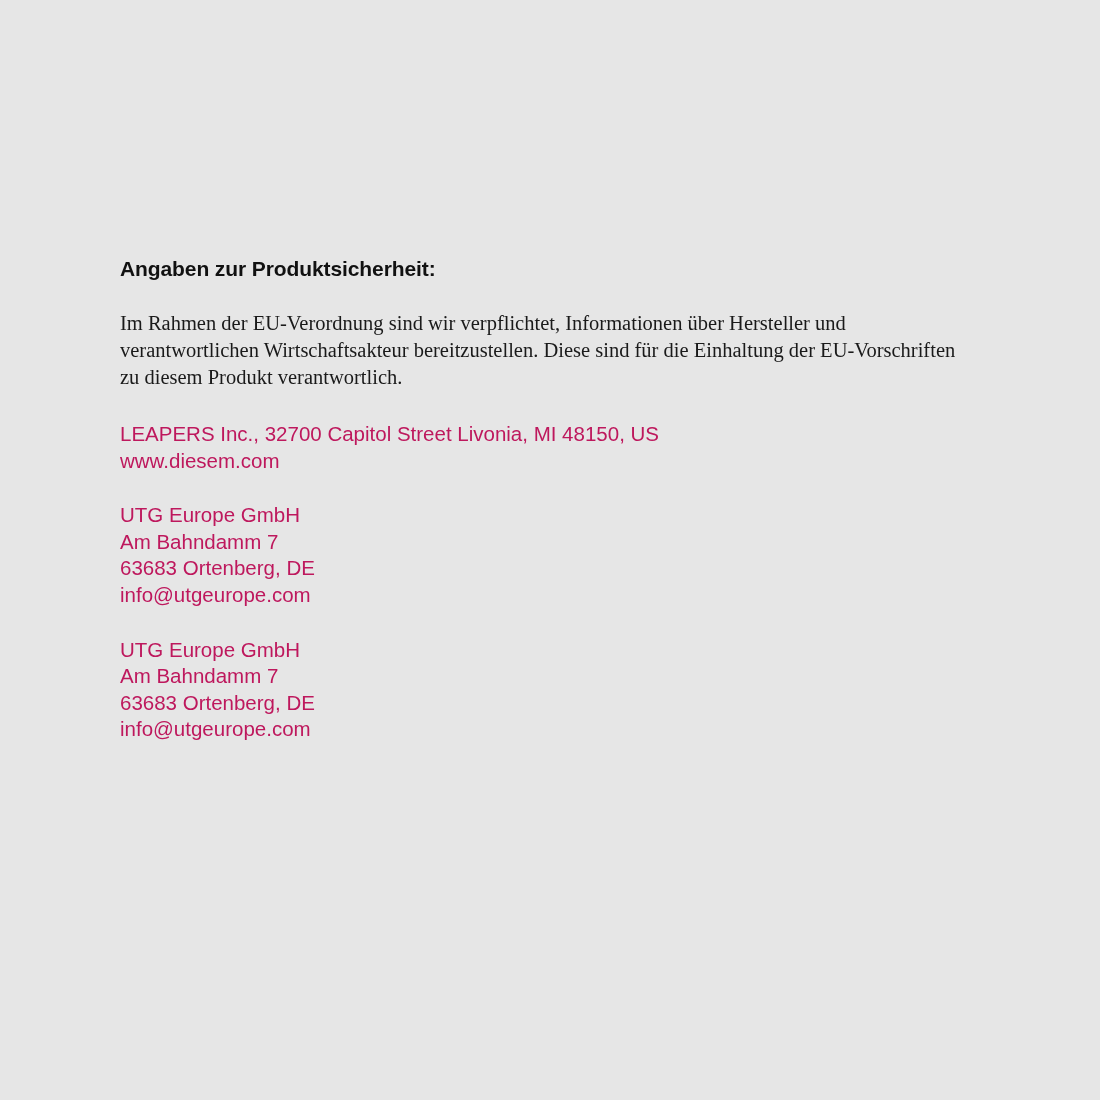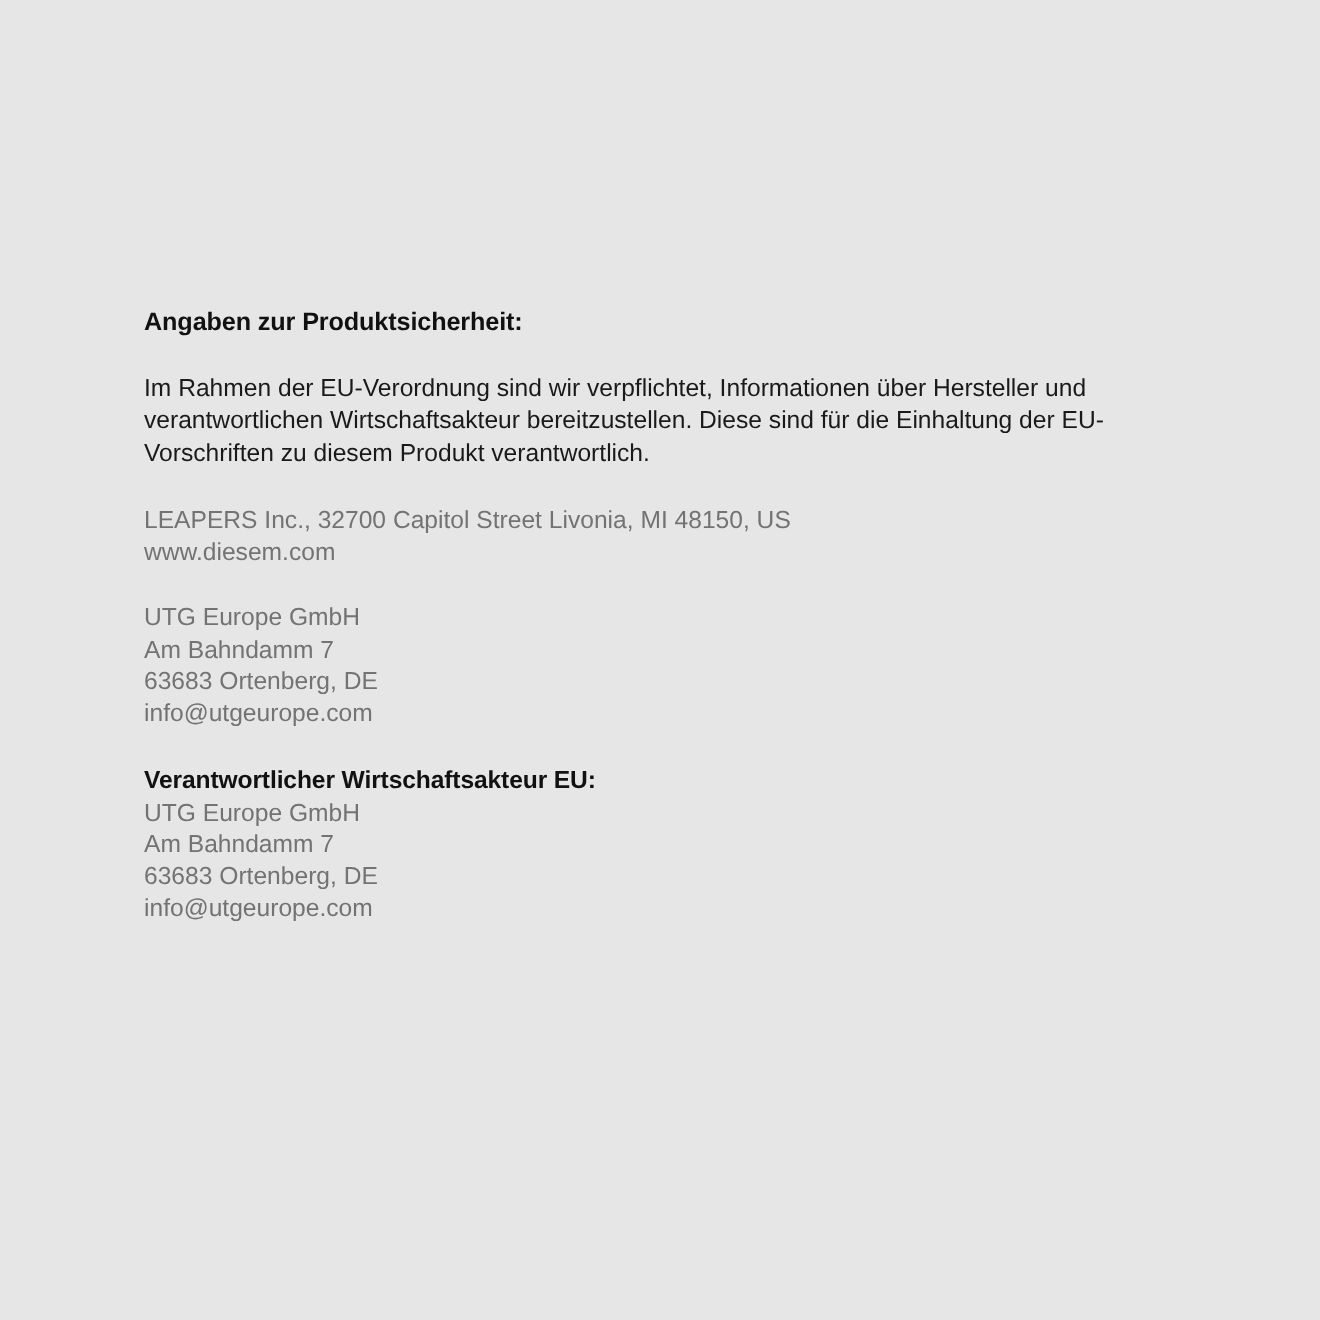--- a/index.html
+++ b/index.html
@@ -33,39 +33,40 @@
     line-height: 28px;
     margin: 0 0 27px 0;
     color: #111111;
   }
   .intro {
     font-size: 20.5px;
     line-height: 27px;
     margin: 0 0 30px 0;
     color: #1a1a1a;
     max-width: 850px;
+    font-family: Liberation Serif, serif;
   }
   .block {
     margin: 0 0 28px 0;
   }
   .block:last-child {
     margin-bottom: 0;
   }
   .block-title {
     font-size: 20.5px;
     font-weight: bold;
     line-height: 27px;
     margin: 0 0 1px 0;
     color: #111111;
     letter-spacing: -0.1px;
   }
   .block-line {
     font-size: 20.5px;
     line-height: 26.6px;
-    color: #737373;
+    color: #be185d;
     margin: 0;
   }
 </style>
 </head>
 <body>
 
 <div class="page">
   <div class="content">
 
     <h1 class="heading">Angaben zur Produktsicherheit:</h1>
@@ -78,21 +79,20 @@
     </div>
 
     <div class="block">
       <p class="block-line">UTG Europe GmbH</p>
       <p class="block-line">Am Bahndamm 7</p>
       <p class="block-line">63683 Ortenberg, DE</p>
       <p class="block-line">info@utgeurope.com</p>
     </div>
 
     <div class="block">
-      <div class="block-title">Verantwortlicher Wirtschaftsakteur EU:</div>
       <p class="block-line">UTG Europe GmbH</p>
       <p class="block-line">Am Bahndamm 7</p>
       <p class="block-line">63683 Ortenberg, DE</p>
       <p class="block-line">info@utgeurope.com</p>
     </div>
 
   </div>
 </div>
 
 </body></html>

